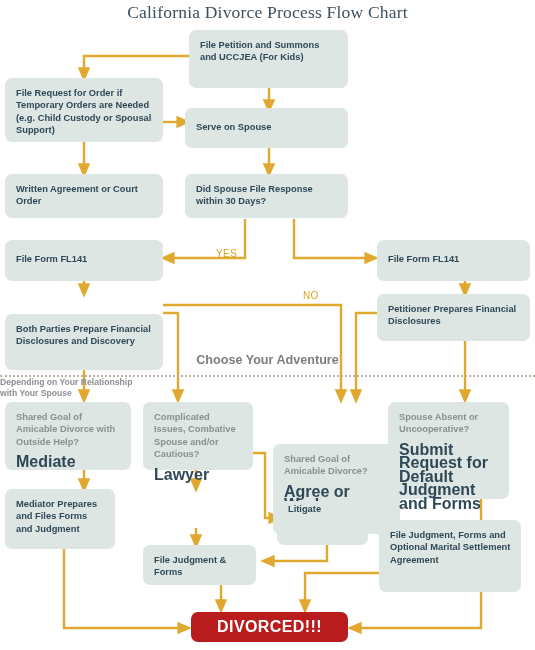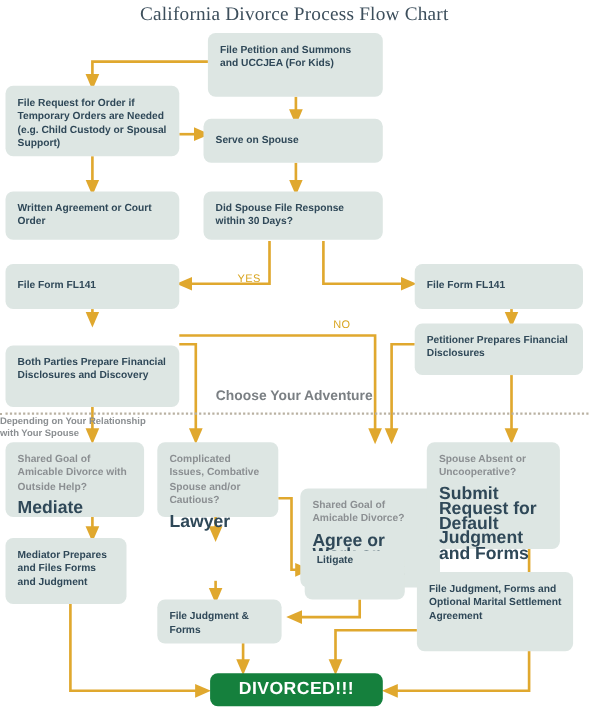--- a/index.html
+++ b/index.html
@@ -24,21 +24,21 @@
     color:#2f4858;font-size:9.3px;line-height:12.4px;
     font-weight:bold;
   }
   .node .q{
     display:block;color:#8b8f92;font-weight:bold;margin-bottom:7px;
   }
   .node .a{display:block;font-size:16px;line-height:13.5px;color:#2f4858;}
 
   .divorced{
     position:absolute;box-sizing:border-box;
-    background:#15803d;border-radius:7px;
+    background:#b91c1c;border-radius:7px;
     display:flex;align-items:center;justify-content:center;
     color:#ffffff;font-size:16px;font-weight:bold;letter-spacing:.4px;
   }
 
   .edge-label{
     position:absolute;color:#d9a520;font-size:10px;font-weight:normal;letter-spacing:.3px;
   }
 
   .adv-title{
     position:absolute;width:535px;text-align:center;left:0;

